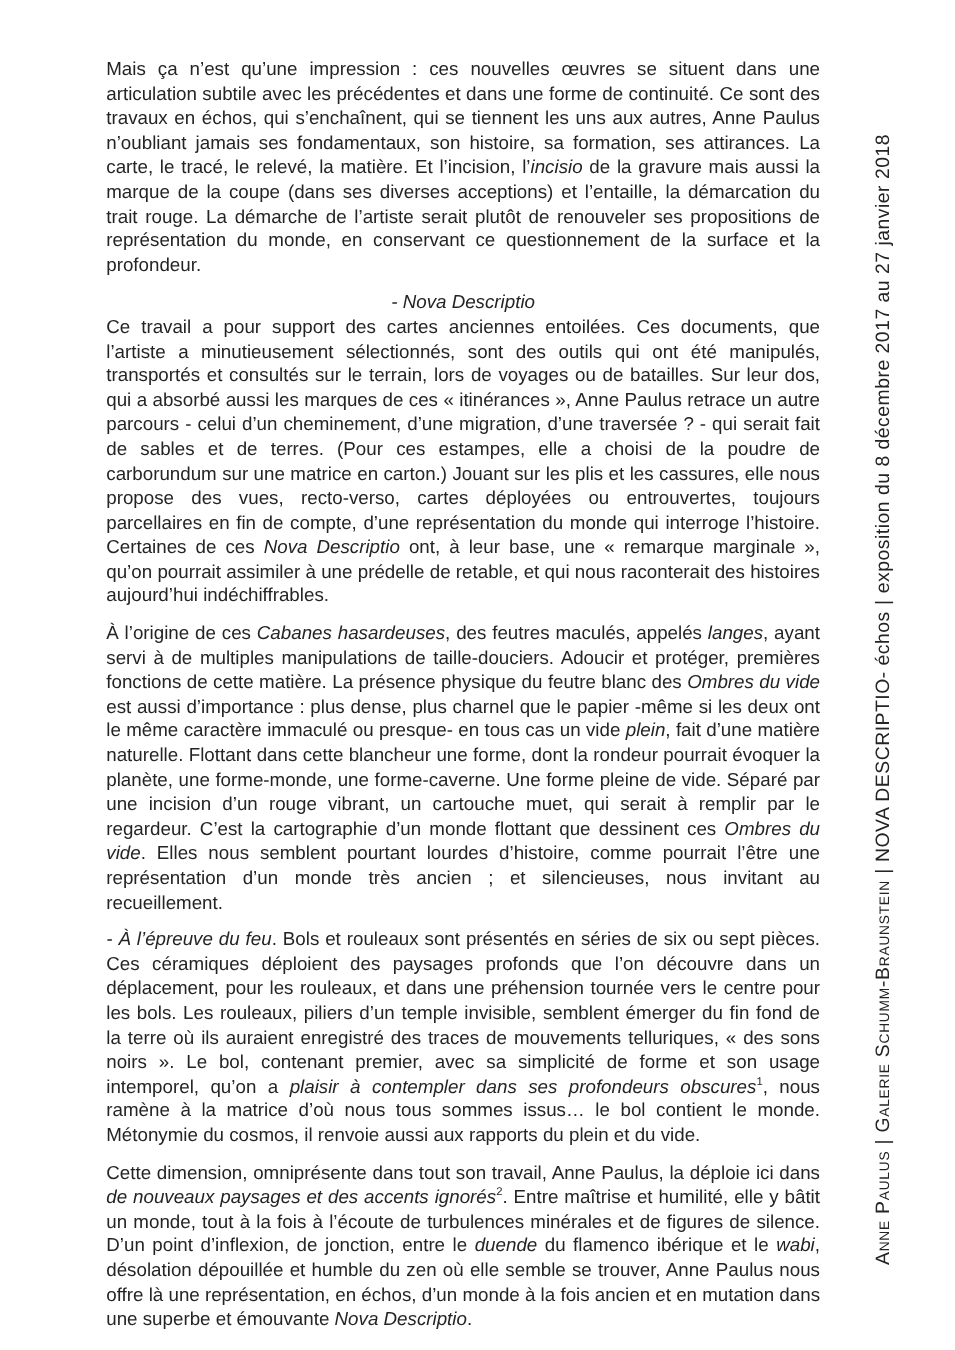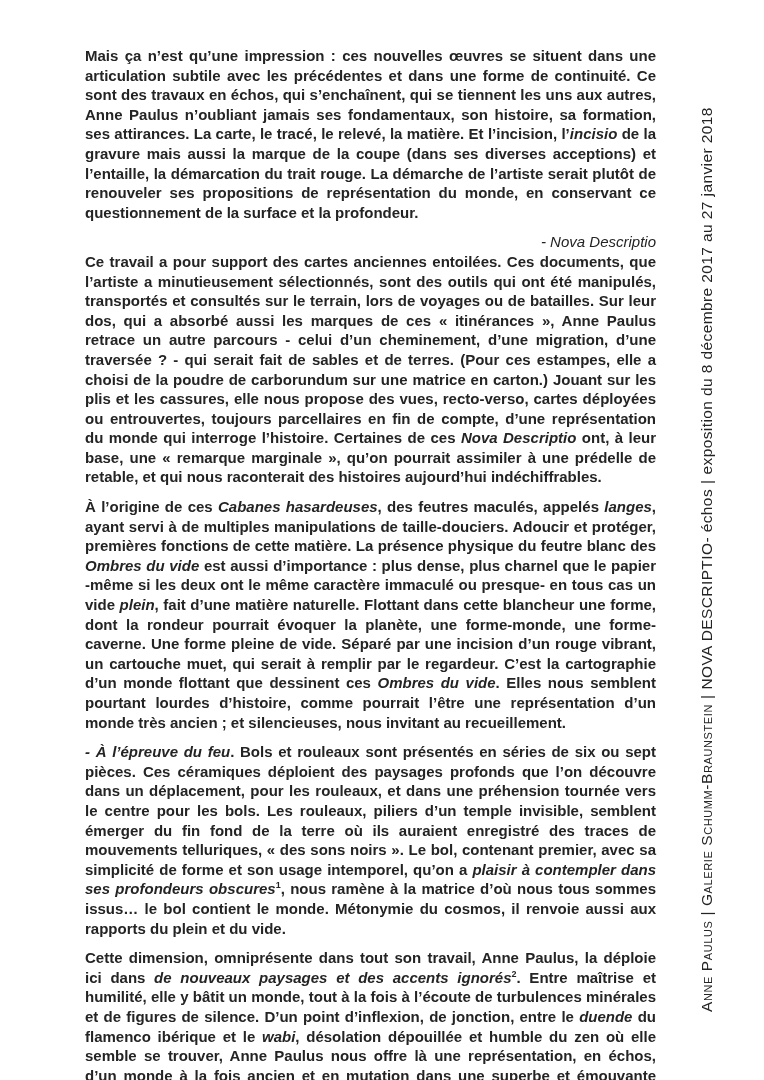--- a/index.html
+++ b/index.html
@@ -21,22 +21,22 @@
     left: 85px;
     top: 46px;
     width: 571px;
   }
   .block {
     font-size: 15px;
     line-height: 19.6px;
     text-align: justify;
     color: #242424;
   }
-  .block.para { margin: 0 0 10px 0; font-weight: bold; }
-  .block.heading { margin: 0; text-align: right; }
+  .block.para { margin: 0 0 10px 0; }
+  .block.heading { margin: 0; text-align: center; }
   .block em { font-style: italic; }
   .block sup {
     font-size: 9px;
     line-height: 0;
     vertical-align: super;
   }
   .sidebar-caption {
     position: absolute;
     left: 698px;
     top: 1012px;

